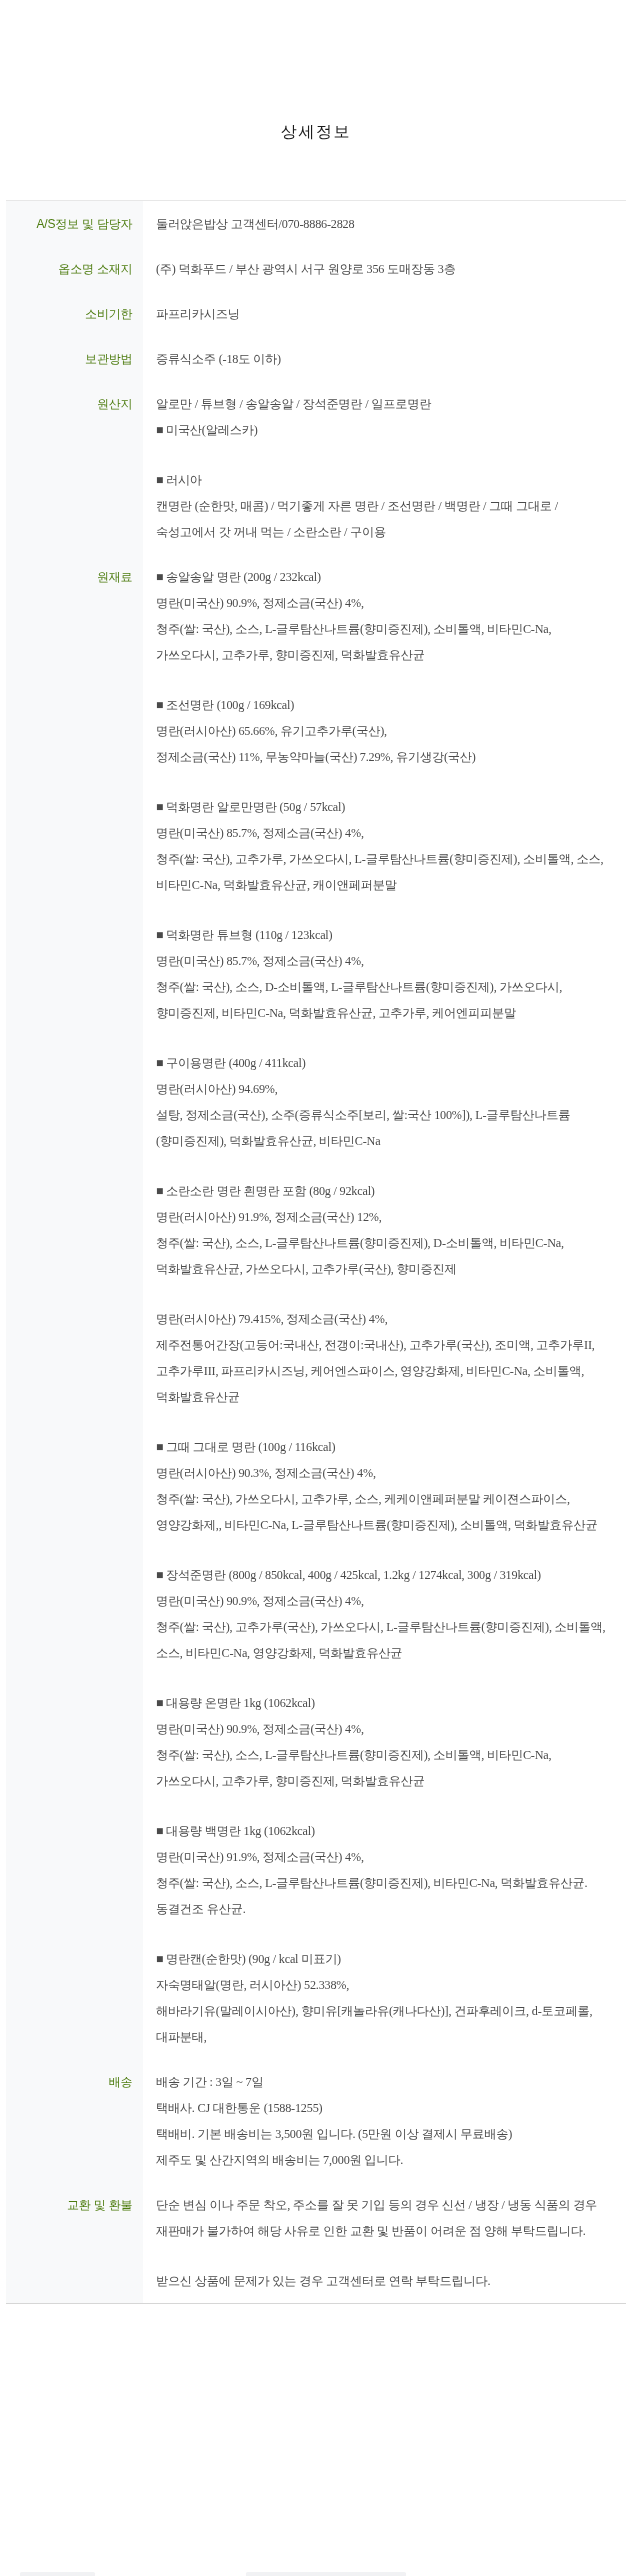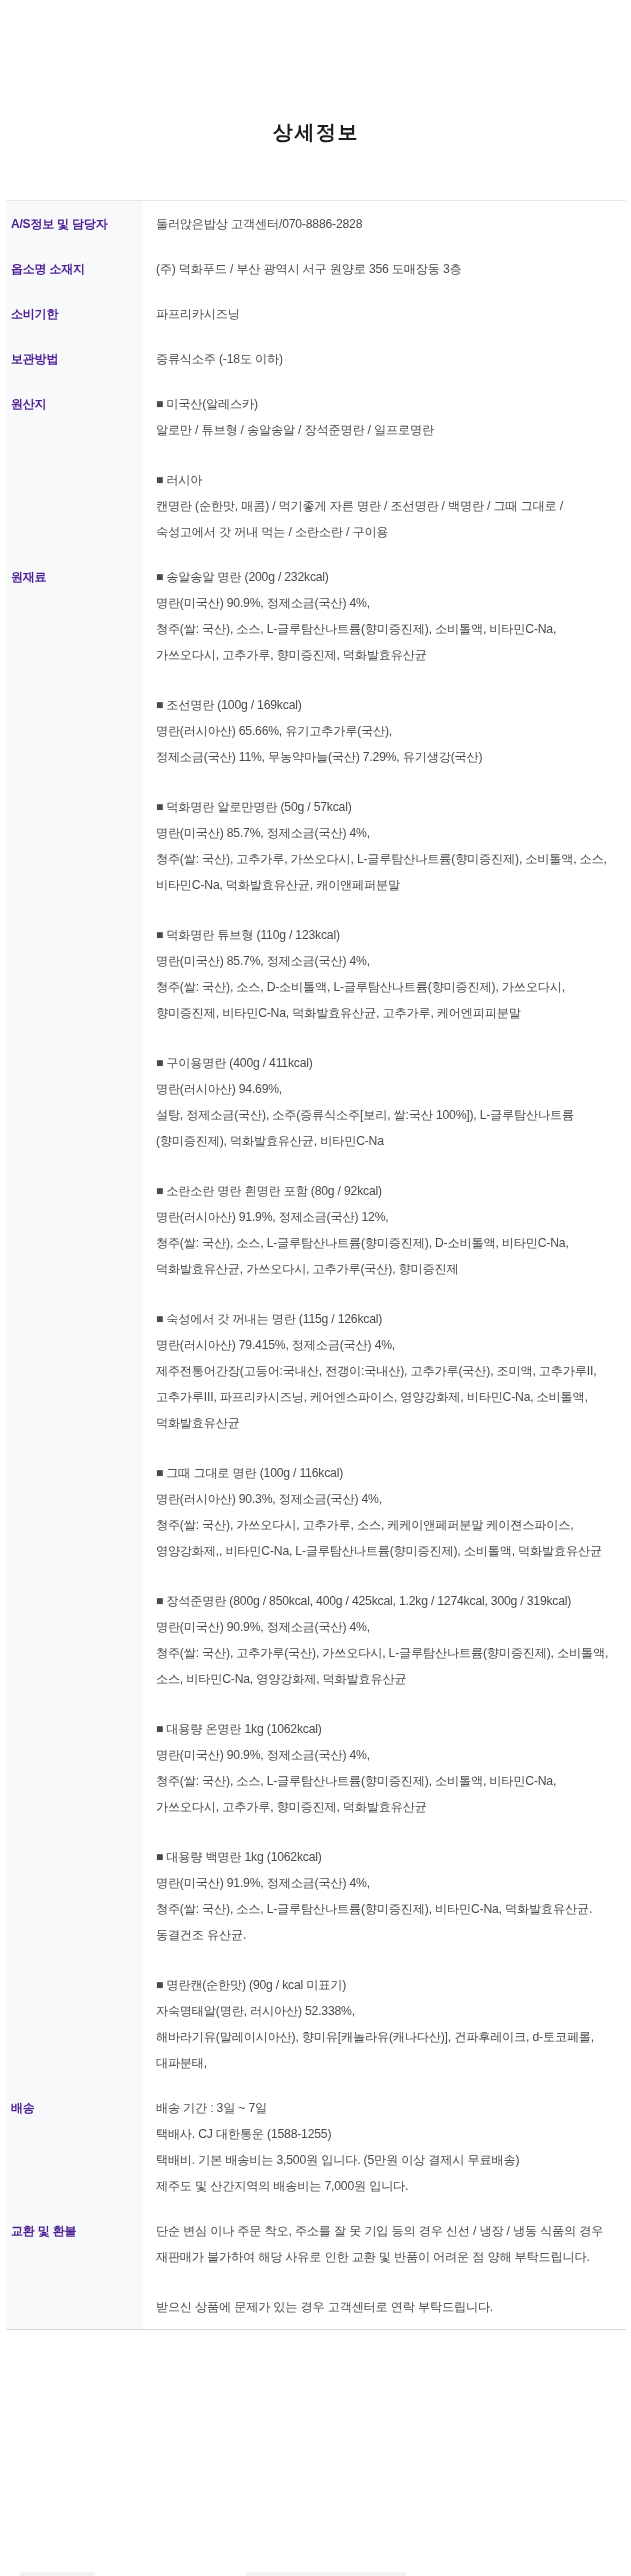--- a/index.html
+++ b/index.html
@@ -7,51 +7,51 @@
   body {
     width:632px; height:2576px; overflow:hidden; position:relative;
     font-family:"Liberation Sans","DejaVu Sans",sans-serif;
     -webkit-font-smoothing:antialiased;
   }
   .page { width:632px; height:2576px; position:relative; background:#fff; }
 
   .page-title {
     padding-top:118px;
     text-align:center;
-    font-size:20px; line-height:28.4px;
-    font-weight:700; color:#1c1c1c;
+    font-size:16px; line-height:28.4px;
+    font-weight:400; color:#1c1c1c;
     letter-spacing:1.6px;
   }
 
   .info-table {
     margin:54px 6.3px 0 6.3px;
     border-top:0.8px solid #e7e7e7;
     border-bottom:1.6px solid #d6d6d6;
   }
   .row { display:flex; align-items:stretch; }
   .label-cell {
     flex:0 0 137px;
     background:#f8f9fa;
-    text-align:left;
+    text-align:right;
     padding:9.5px 11px 9.5px 4.7px;
     font-size:12px; line-height:26px;
-    font-weight:700; color:#4c1d95;
+    font-weight:400; color:#4d7c0f;
     letter-spacing:-0.2px;
     white-space:nowrap;
   }
   .content-cell {
     flex:1 1 auto;
     padding:9.5px 9.5px 9.5px 12.6px;
     font-size:12.2px; line-height:26px;
     color:#4a4a4a;
     letter-spacing:-0.2px;
     word-break:keep-all;
     overflow-wrap:break-word;
   }
-  .block { margin-bottom:24px; }
+  .block { margin-bottom:24px;font-family:Liberation Serif, serif; }
   .block:last-child { margin-bottom:0; }
   .line { min-height:26px; }
 
   .peek {
     position:absolute; bottom:0; height:4px;
     background:#f1f2f4; border-radius:1.6px 1.6px 0 0;
   }
   .peek-a { left:20px;  width:75px;  }
   .peek-b { left:246px; width:160px; }
 </style>
@@ -92,22 +92,22 @@
         <div class="content-cell">
           <div class="block">
             <div class="line">증류식소주 (-18도 이하)</div>
           </div>
         </div>
       </div>
       <div class="row">
         <div class="label-cell">원산지</div>
         <div class="content-cell">
           <div class="block">
+            <div class="line">알로만 / 튜브형 / 송알송알 / 장석준명란 / 일프로명란</div>
             <div class="line">■ 미국산(알레스카)</div>
-            <div class="line">알로만 / 튜브형 / 송알송알 / 장석준명란 / 일프로명란</div>
           </div>
           <div class="block">
             <div class="line">■ 러시아</div>
             <div class="line">캔명란 (순한맛, 매콤) / 먹기좋게 자른 명란 / 조선명란 / 백명란 / 그때 그대로 / 숙성고에서 갓 꺼내 먹는 / 소란소란 / 구이용</div>
           </div>
         </div>
       </div>
       <div class="row">
         <div class="label-cell">원재료</div>
         <div class="content-cell">
@@ -135,21 +135,20 @@
             <div class="line">■ 구이용명란 (400g / 411kcal)</div>
             <div class="line">명란(러시아산) 94.69%,</div>
             <div class="line">설탕, 정제소금(국산), 소주(증류식소주[보리, 쌀:국산 100%]), L-글루탐산나트륨(향미증진제), 덕화발효유산균, 비타민C-Na</div>
           </div>
           <div class="block">
             <div class="line">■ 소란소란 명란 흰명란 포함 (80g / 92kcal)</div>
             <div class="line">명란(러시아산) 91.9%, 정제소금(국산) 12%,</div>
             <div class="line">청주(쌀: 국산), 소스, L-글루탐산나트륨(향미증진제), D-소비톨액, 비타민C-Na, 덕화발효유산균, 가쓰오다시, 고추가루(국산), 향미증진제</div>
           </div>
           <div class="block">
-            <div class="line">■ 숙성에서 갓 꺼내는 명란 (115g / 126kcal)</div>
             <div class="line">명란(러시아산) 79.415%, 정제소금(국산) 4%,</div>
             <div class="line">제주전통어간장(고등어:국내산, 전갱이:국내산), 고추가루(국산), 조미액, 고추가루II, 고추가루III, 파프리카시즈닝, 케어엔스파이스, 영양강화제, 비타민C-Na, 소비톨액, 덕화발효유산균</div>
           </div>
           <div class="block">
             <div class="line">■ 그때 그대로 명란 (100g / 116kcal)</div>
             <div class="line">명란(러시아산) 90.3%, 정제소금(국산) 4%,</div>
             <div class="line">청주(쌀: 국산), 가쓰오다시, 고추가루, 소스, 케케이앤페퍼분말 케이젼스파이스, 영양강화제,, 비타민C-Na, L-글루탐산나트륨(향미증진제), 소비톨액, 덕화발효유산균</div>
           </div>
           <div class="block">
             <div class="line">■ 장석준명란 (800g / 850kcal, 400g / 425kcal, 1.2kg / 1274kcal, 300g / 319kcal)</div>

